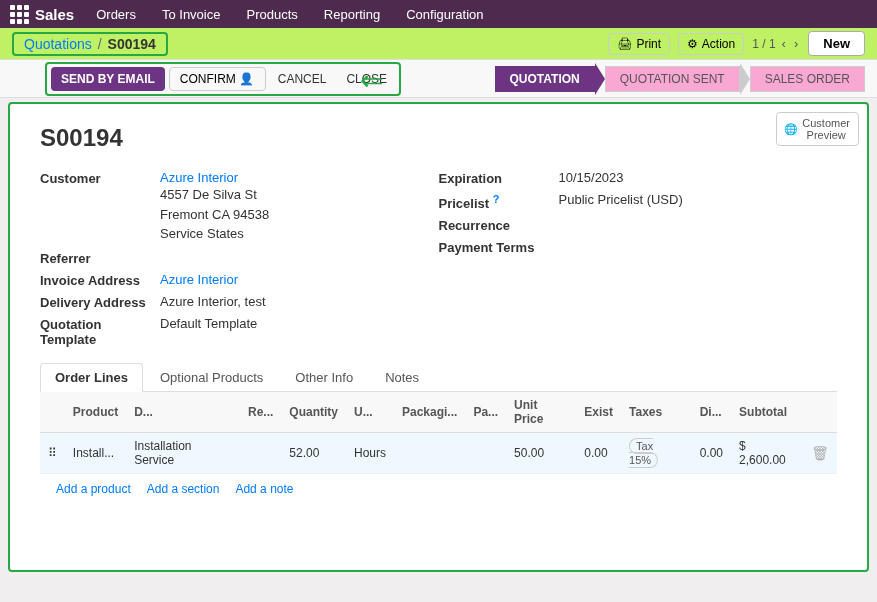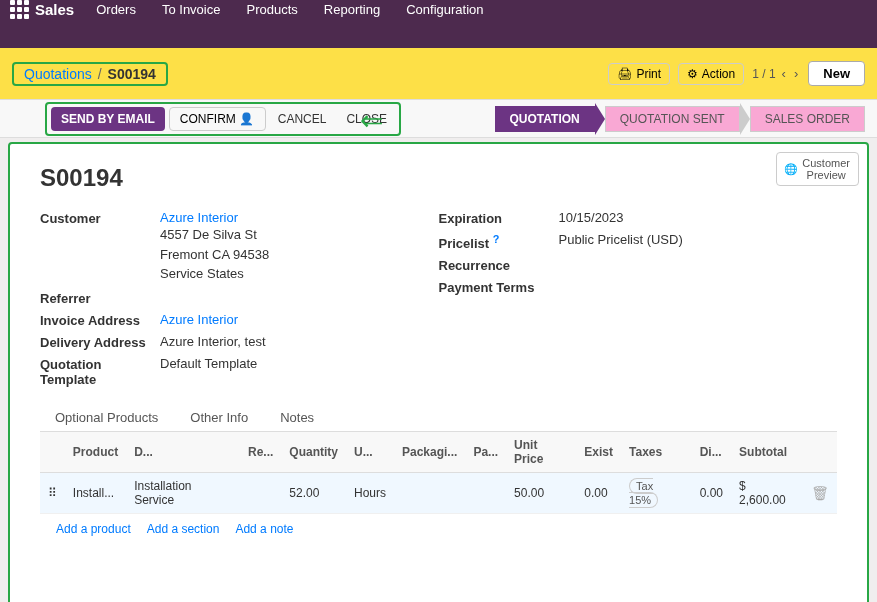--- a/index.html
+++ b/index.html
@@ -3,22 +3,22 @@
   <meta charset="utf-8">
   <style>
     * { box-sizing: border-box; margin: 0; padding: 0; }
     body { font-family: Arial, sans-serif; font-size: 13px; background: #f0eeee; width: 877px; height: 602px; overflow: hidden; }
 
     
     .top-nav {
       background: #4d2a4e;
       color: #fff;
       display: flex;
-      align-items: flex-start;
-      height: 48px;
+      align-items: center;
+      height: 28px;
       padding: 0 10px;
       gap: 18px;
     }
     .top-nav .app-name {
       font-weight: bold;
       font-size: 15px;
       display: flex;
       align-items: center;
       gap: 6px;
     }
@@ -36,26 +36,26 @@
       font-size: 13px;
     }
     .nav-links a {
       color: #fff;
       text-decoration: none;
       padding: 2px 4px;
     }
 
     
     .action-bar {
-      background: #fde047;
+      background: #bef264;
       border-bottom: 1px solid #ddd;
       display: flex;
       align-items: center;
       justify-content: space-between;
-      height: 52px;
+      height: 32px;
       padding: 0 12px;
     }
     .breadcrumb {
       display: flex;
       align-items: center;
       gap: 6px;
       font-size: 14px;
       border: 2px solid #28a745;
       padding: 2px 10px;
       border-radius: 4px;
@@ -469,20 +469,21 @@
           <div class="form-label">Recurrence</div>
           <div class="form-value"></div>
         </div>
         <div class="form-row">
           <div class="form-label">Payment Terms</div>
         </div>
       </div>
     </div>
 
     <div class="tabs">
+      <button class="tab active">Order Lines</button>
       <button class="tab">Optional Products</button>
       <button class="tab">Other Info</button>
       <button class="tab">Notes</button>
     </div>
 
     <table class="order-table">
       <thead>
         <tr>
           <th></th>
           <th>Product</th>

